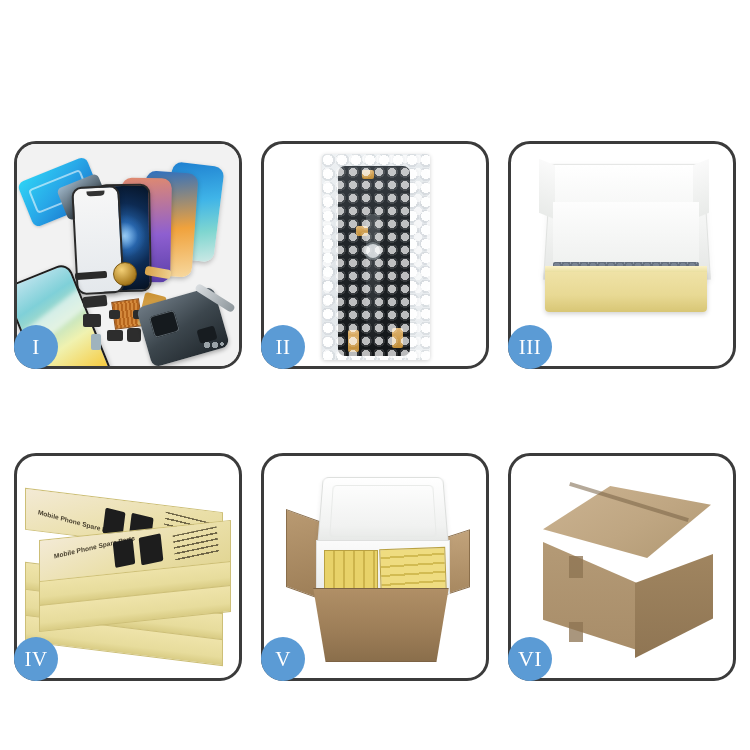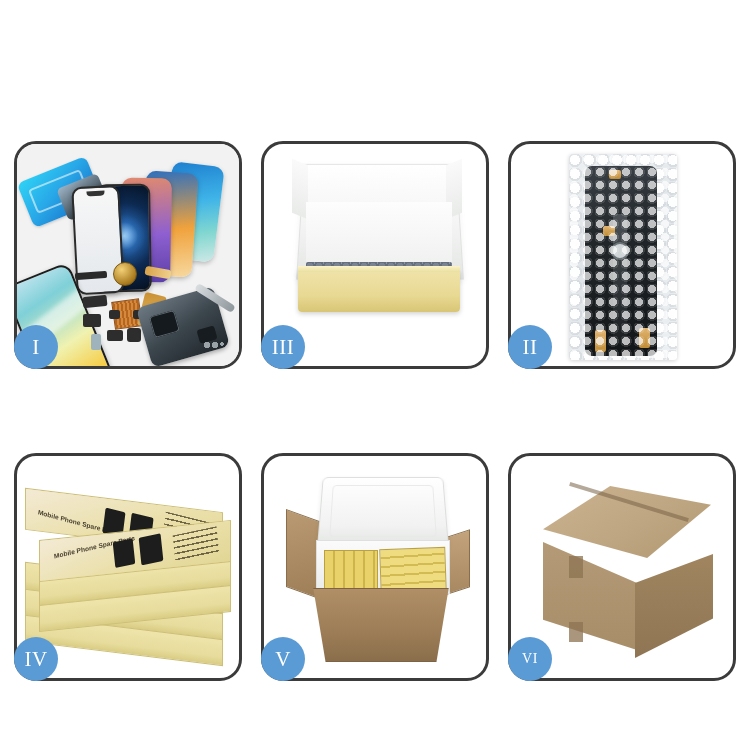--- a/index.html
+++ b/index.html
@@ -94,21 +94,21 @@
     background: #5b9bd5;
     color: #ffffff;
     font-family: "Liberation Serif", serif;
     font-size: 21px;
     line-height: 44px;
     text-align: center;
     letter-spacing: 0.5px;
     z-index: 6;
     user-select: none;
   }
-  .badge.small { font-size: 14px; }
+  .badge.small { font-size: 22px; }
 
   
   .scene { position: absolute; inset: 0; }
 
   .p1-blueflex {
     position: absolute; left: 6px; top: 24px;
     width: 74px; height: 48px;
     background: linear-gradient(150deg,#2fd3f5 0%,#28a8e8 45%,#1667c4 100%);
     border-radius: 7px;
     transform: rotate(-22deg);
@@ -446,52 +446,52 @@
           <div class="p1-tool"></div>
           <div class="p1-screws"></div>
         </div>
       </div>
       <div class="badge">I</div>
     </div>
 
     <div class="panel">
       <div class="panel-inner">
         <div class="scene">
-          <div class="p3-lid"></div>
-          <div class="p3-lid-flap-l"></div>
-          <div class="p3-lid-flap-r"></div>
-          <div class="p3-foam"></div>
-          <div class="p3-bubblefill"></div>
-          <div class="p3-tray"></div>
-        </div>
-      </div>
-      <div class="badge">III</div>
-    </div>
-
-    <div class="panel">
-      <div class="panel-inner">
-        <div class="scene">
           <div class="p2-bag">
             <div class="p2-screen"></div>
             <div class="p2-flexcol"></div>
             <div class="p2-conn"></div>
             <div class="p2-tape t1"></div>
             <div class="p2-tape t2"></div>
             <div class="p2-tape t3"></div>
             <div class="p2-tape t4"></div>
             <div class="p2-bubbles"></div>
           </div>
         </div>
       </div>
       <div class="badge">II</div>
     </div>
 
     <div class="panel">
       <div class="panel-inner">
         <div class="scene">
+          <div class="p3-lid"></div>
+          <div class="p3-lid-flap-l"></div>
+          <div class="p3-lid-flap-r"></div>
+          <div class="p3-foam"></div>
+          <div class="p3-bubblefill"></div>
+          <div class="p3-tray"></div>
+        </div>
+      </div>
+      <div class="badge">III</div>
+    </div>
+
+    <div class="panel">
+      <div class="panel-inner">
+        <div class="scene">
           <div class="p4-stack">
 
             <div class="p4-box" style="left:2px; top:150px; width:196px; height:26px; transform:skewY(7deg);"></div>
             <div class="p4-box" style="left:2px; top:124px; width:196px; height:26px; transform:skewY(7deg);"></div>
             <div class="p4-box" style="left:2px; top:98px;  width:196px; height:26px; transform:skewY(7deg);"></div>
             <div class="p4-box" style="left:16px; top:118px; width:190px; height:26px; transform:skewY(-6deg);"></div>
             <div class="p4-box" style="left:16px; top:92px;  width:190px; height:26px; transform:skewY(-6deg);"></div>
 
             <div class="p4-box" style="left:16px; top:54px; width:190px; height:40px; transform:skewY(-6deg); z-index:3;">
               <div class="face-top"></div>

